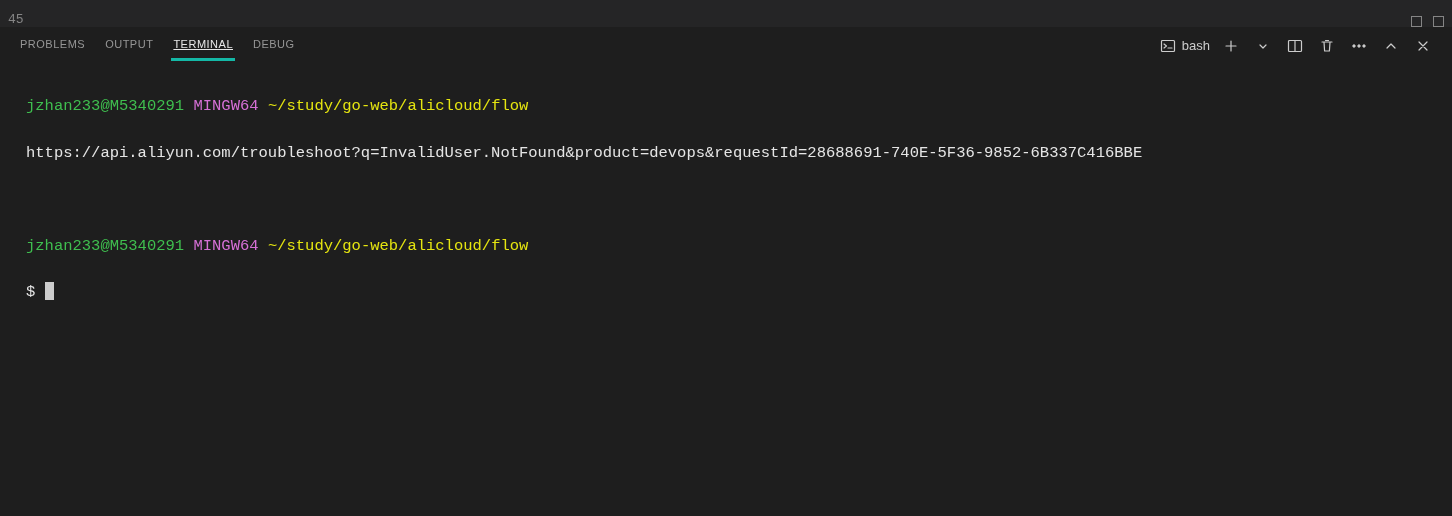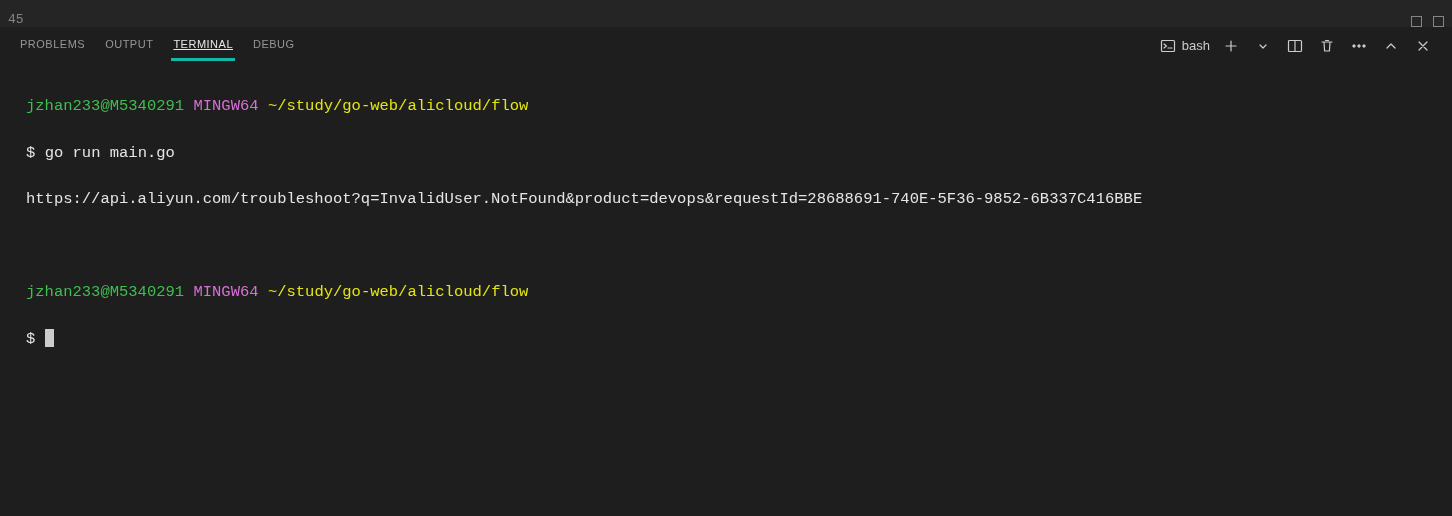--- a/index.html
+++ b/index.html
@@ -169,18 +169,17 @@
     <div class="icon-btn">
       <svg width="14" height="14" viewBox="0 0 14 14" fill="none">
         <path d="M3 3l8 8M11 3l-8 8" stroke-width="1.2" stroke-linecap="round"></path>
       </svg>
     </div>
   </div>
 </div>
 
 <div class="terminal-body">
 <div class="line"><span class="prompt-user">jzhan233@M5340291</span> <span class="prompt-mingw">MINGW64</span> <span class="prompt-path">~/study/go-web/alicloud/flow</span></div>
-<div class="line"><span class="white">$</span> <span class="white">go run main.go</span></div>
 <div class="line white">https://api.aliyun.com/troubleshoot?q=InvalidUser.NotFound&amp;product=devops&amp;requestId=28688691-740E-5F36-9852-6B337C416BBE</div>
 <div class="line">&nbsp;</div>
 <div class="line"><span class="prompt-user">jzhan233@M5340291</span> <span class="prompt-mingw">MINGW64</span> <span class="prompt-path">~/study/go-web/alicloud/flow</span></div>
 <div class="line"><span class="white">$</span> <span class="cursor"></span></div>
 </div>
 
 </body></html>

